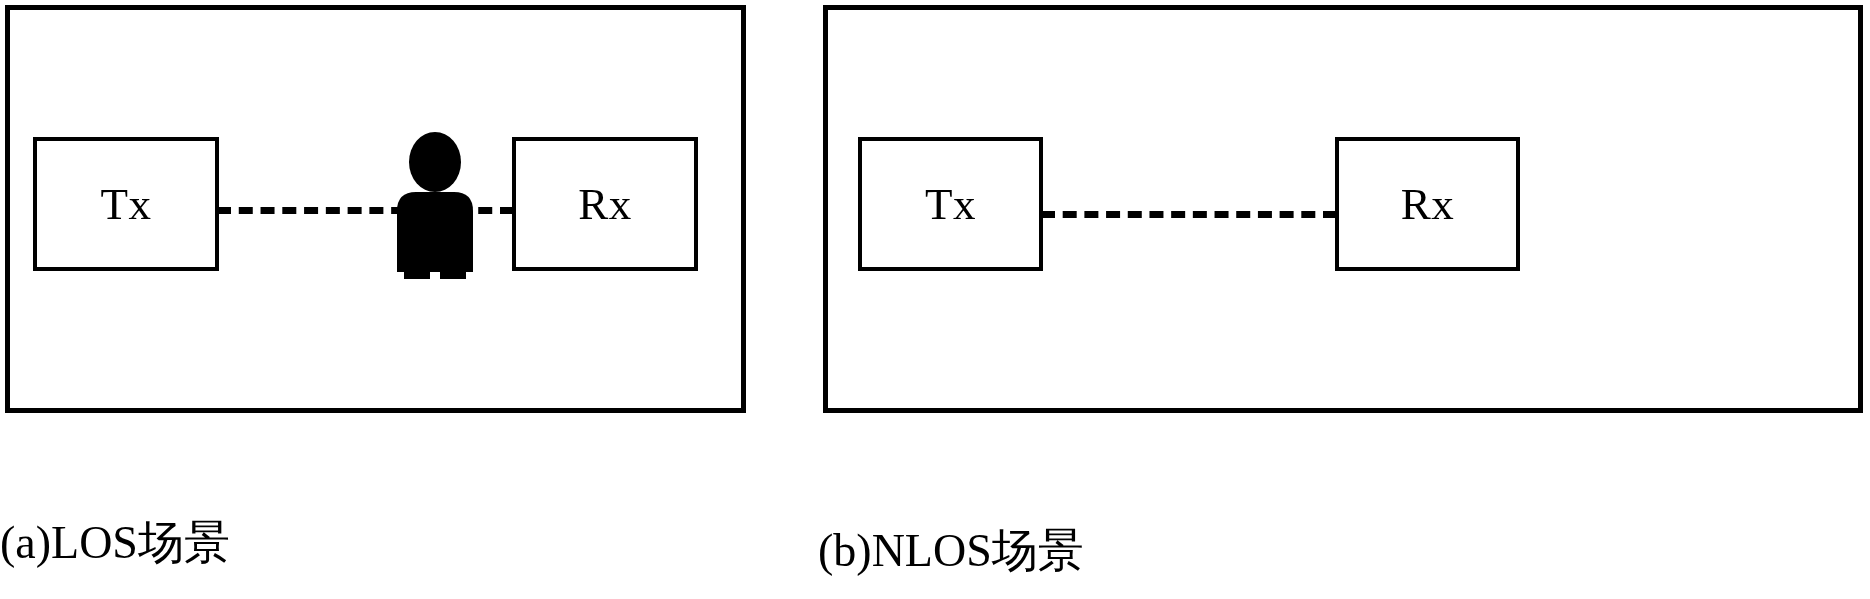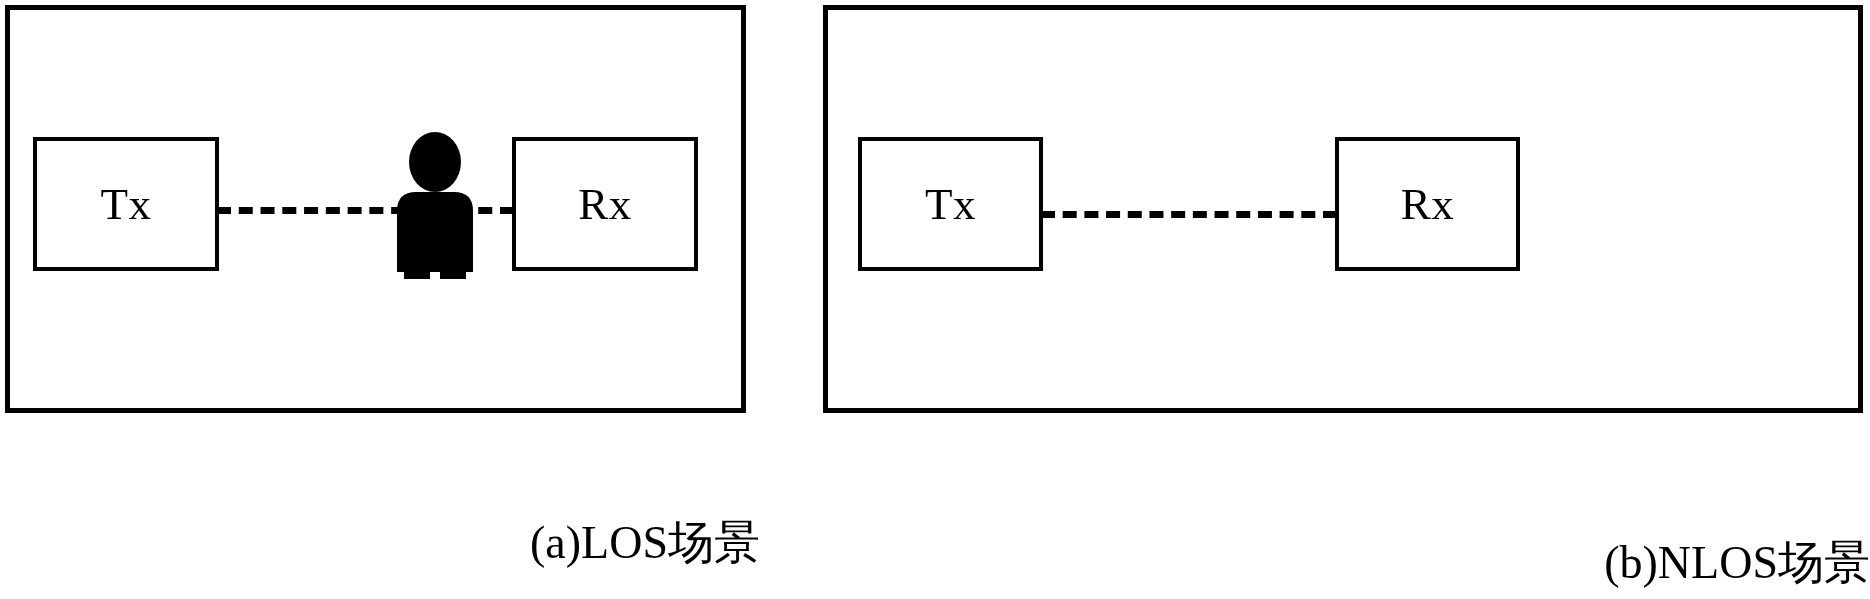--- a/index.html
+++ b/index.html
@@ -83,30 +83,30 @@
     z-index: 6;
   }
   .person svg { display: block; }
 
   #person-los  { left: 381px; top: 131px; width: 108px; height: 148px; }
 
   
   .caption {
     position: absolute;
     width: 100%;
-    text-align: right;
+    text-align: left;
     font-family: "Liberation Serif", "DejaVu Serif", serif;
     font-size: 46px;
     line-height: 1;
     color: #000000;
     white-space: nowrap;
     user-select: none;
   }
   #caption-los  { top: 520px; left: 0; }
-  #caption-nlos { top: 540px; left: 0; }
+  #caption-nlos { top: 528px; left: 0; }
 </style>
 </head>
 <body>
 
 <div id="figure-root">
 
   <div class="panel" id="panel-los">
 
     <div class="env-box" id="env-box-los"></div>
 

